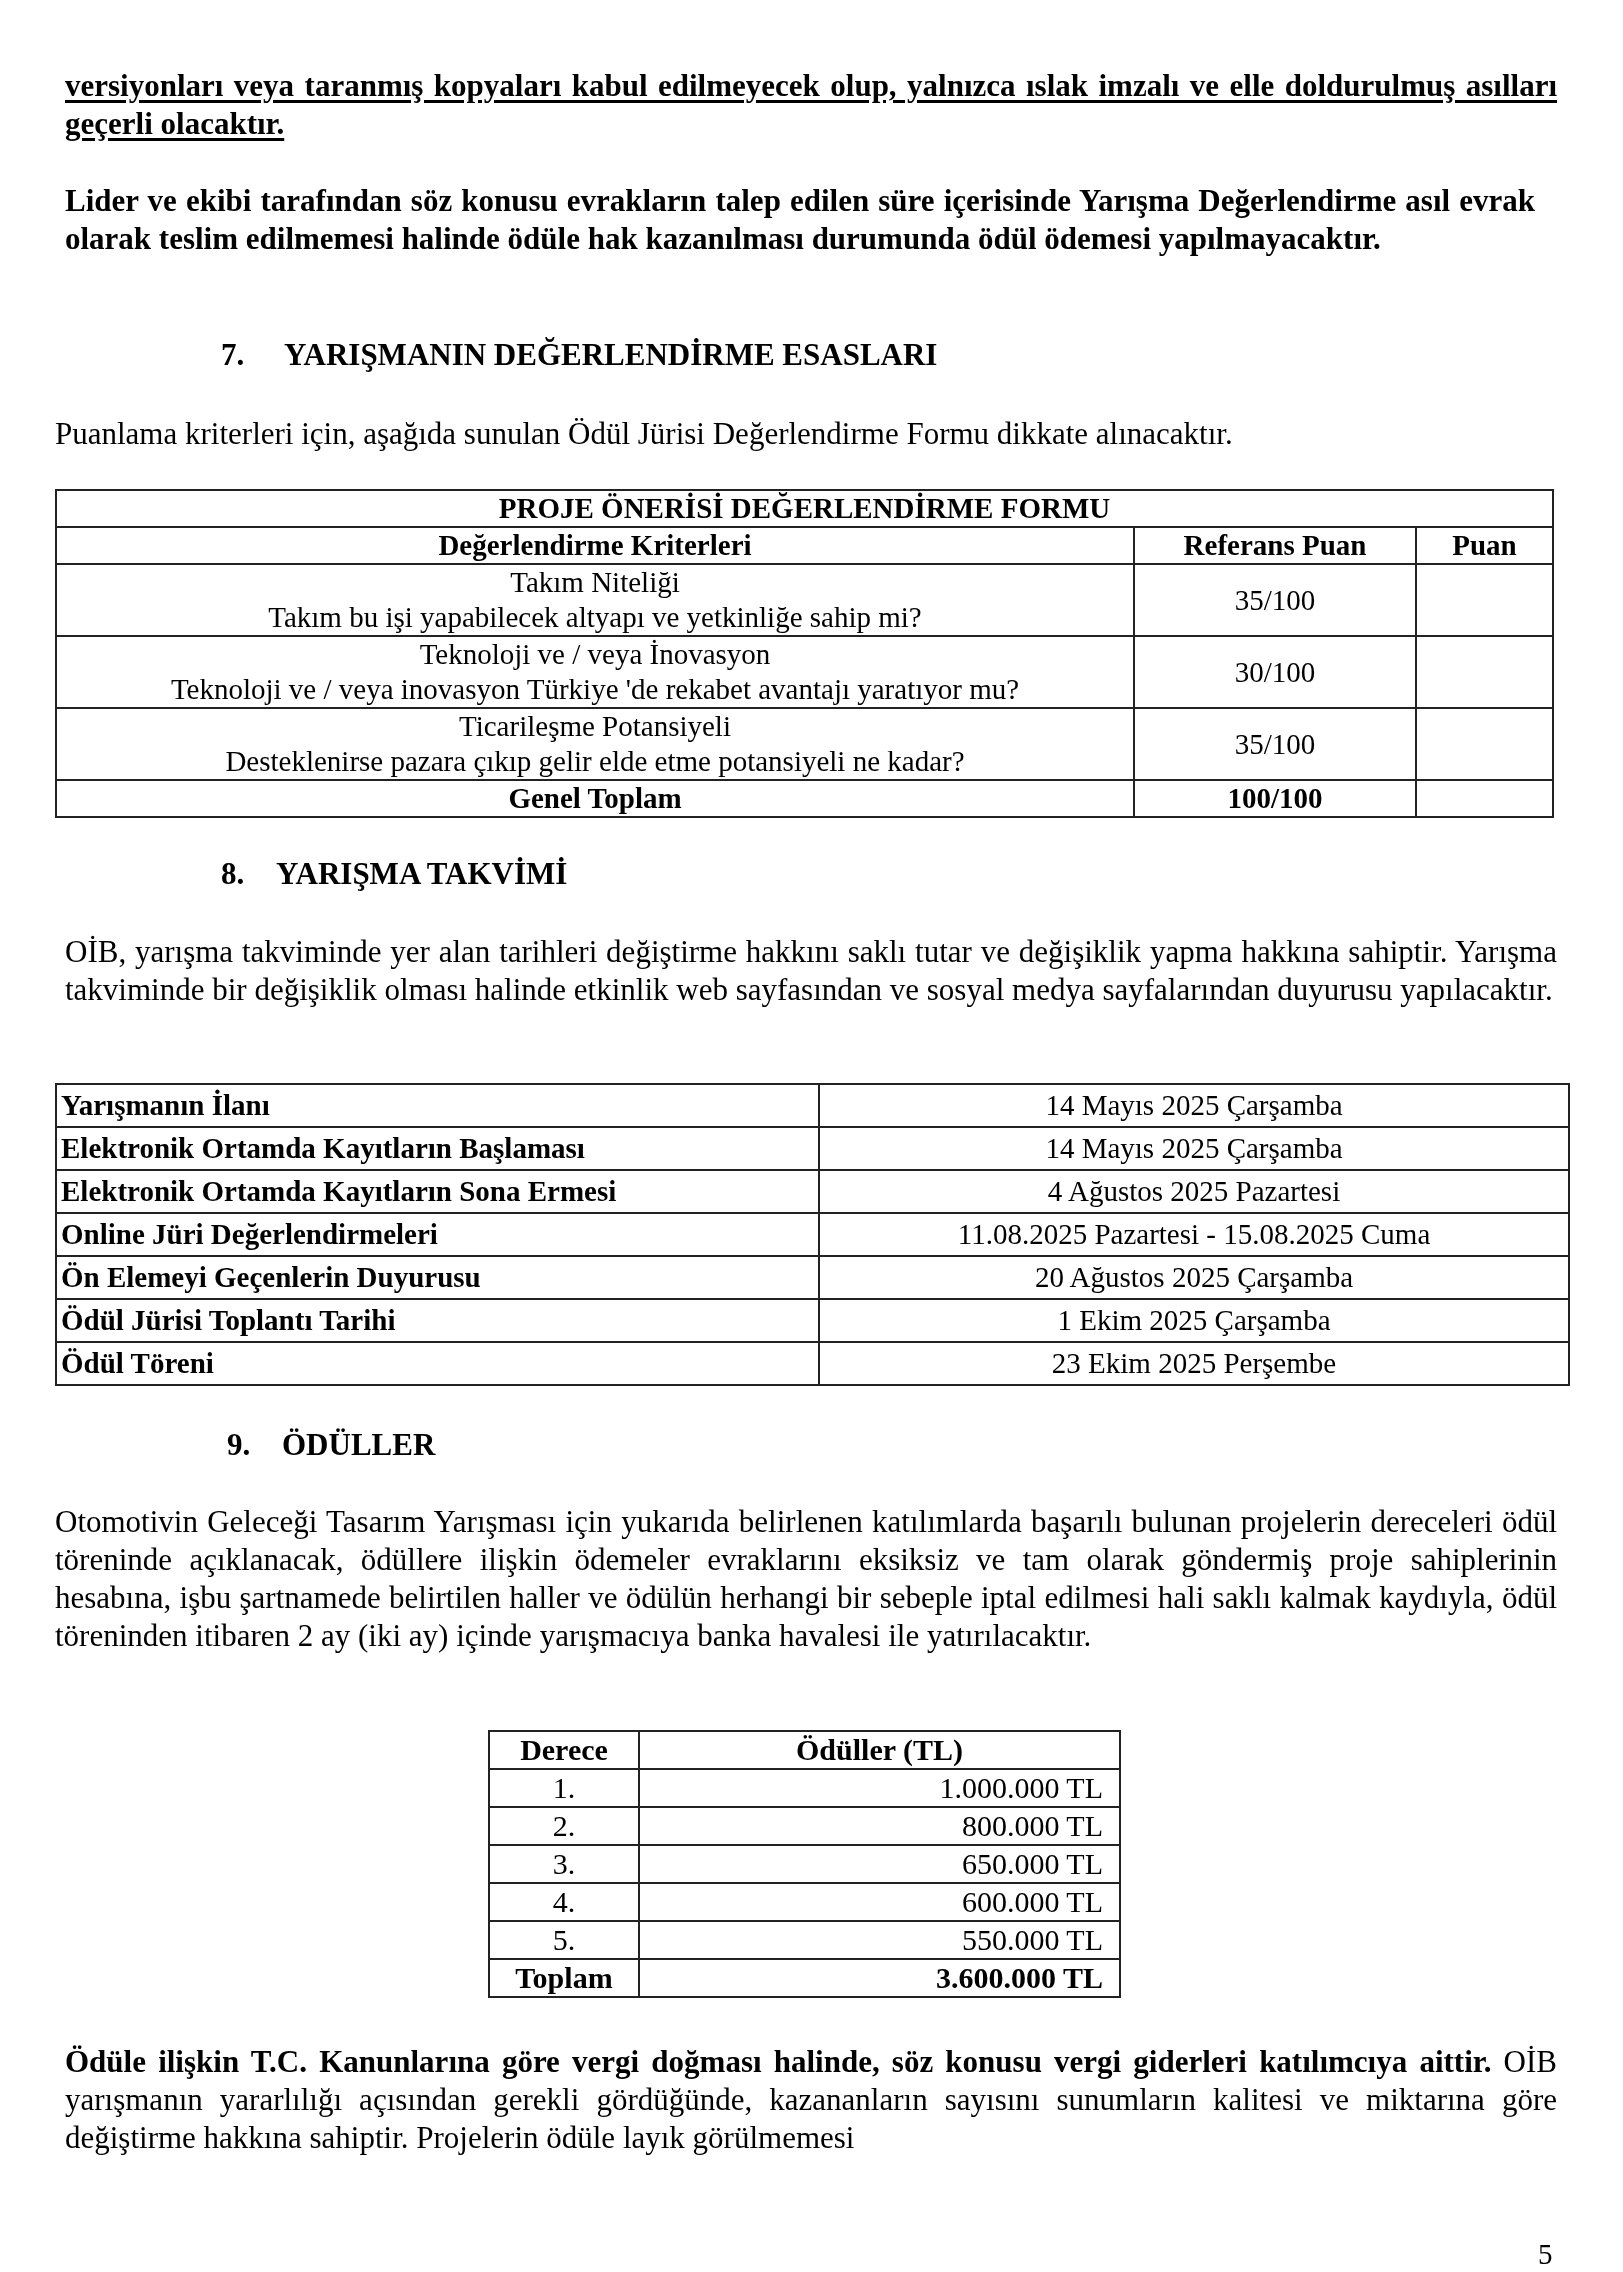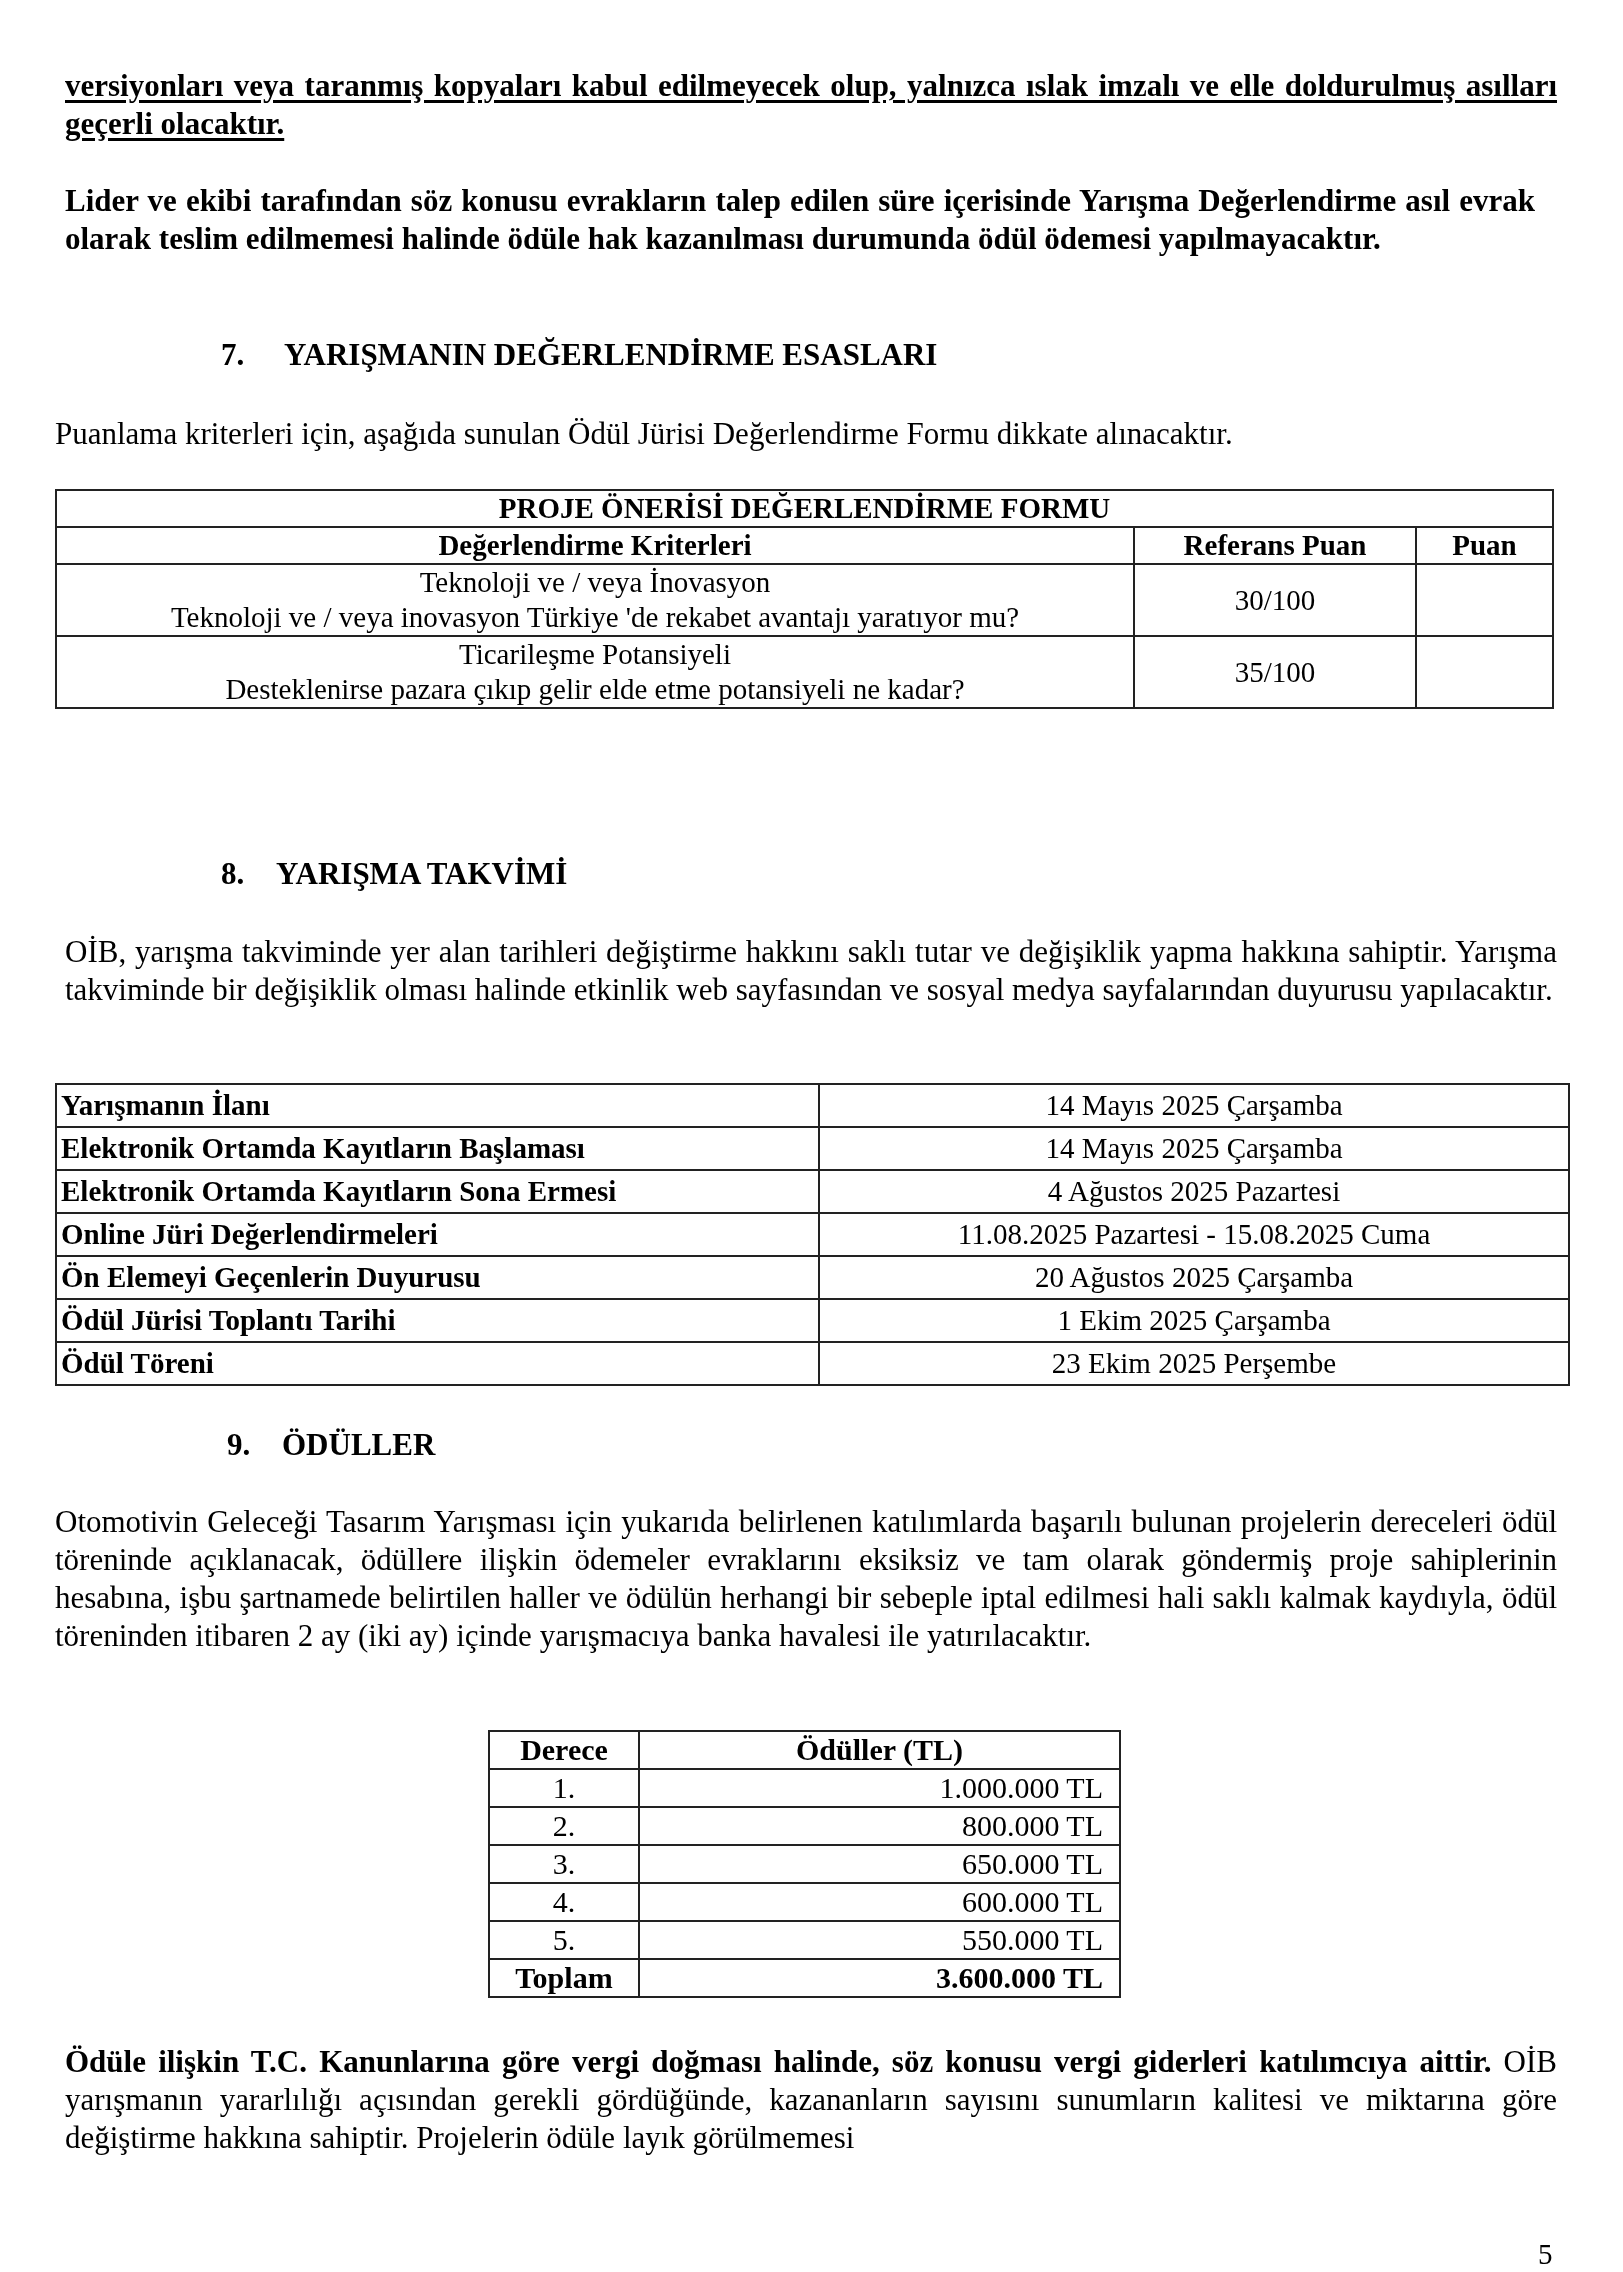--- a/index.html
+++ b/index.html
@@ -41,32 +41,45 @@
       <tr style="height:36px;">
     <td colspan="3" class="b">PROJE ÖNERİSİ DEĞERLENDİRME FORMU</td>
   </tr>
   <tr style="height:36px;">
     <td class="b" style="width:1076px;">Değerlendirme Kriterleri</td>
     <td class="b" style="width:280px;margin-left:28px;">Referans Puan</td>
     <td class="b">Puan</td>
   </tr>
   <tr style="height:71px;">
     <td class="two">
+      <div>Takım Niteliği</div>
+      <div>Takım bu işi yapabilecek altyapı ve yetkinliğe sahip mi?</div>
+    </td>
+    <td>35/100</td>
+    <td></td>
+  </tr>
+  <tr style="height:71px;">
+    <td class="two">
       <div>Teknoloji ve / veya İnovasyon</div>
       <div>Teknoloji ve / veya inovasyon Türkiye 'de rekabet avantajı yaratıyor mu?</div>
     </td>
     <td>30/100</td>
     <td></td>
   </tr>
   <tr style="height:71px;">
     <td class="two">
       <div>Ticarileşme Potansiyeli</div>
       <div>Desteklenirse pazara çıkıp gelir elde etme potansiyeli ne kadar?</div>
     </td>
     <td>35/100</td>
+    <td></td>
+  </tr>
+  <tr style="height:36px;">
+    <td class="b">Genel Toplam</td>
+    <td class="b">100/100</td>
     <td></td>
   </tr>
 </tbody>
   </table>
 
 <div class="abs h" style="left:221px; top:855px;">
   <span class="num" style="width:55px;">8.</span><span>YARIŞMA TAKVİMİ</span>
 </div>
 
 <div class="abs p" style="left:65px; top:933px; width:1492px;">OİB, yarışma takviminde yer alan tarihleri değiştirme hakkını saklı tutar ve değişiklik yapma hakkına sahiptir. Yarışma takviminde bir değişiklik olması halinde etkinlik web sayfasından ve sosyal medya sayfalarından duyurusu yapılacaktır.</div>

